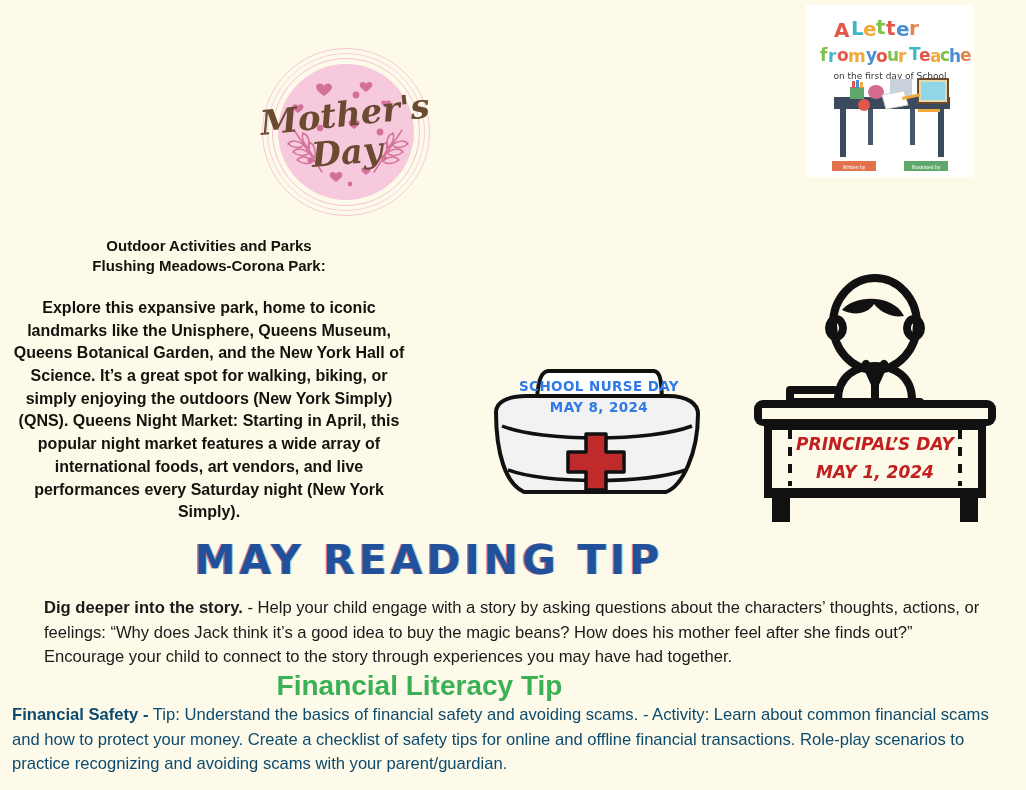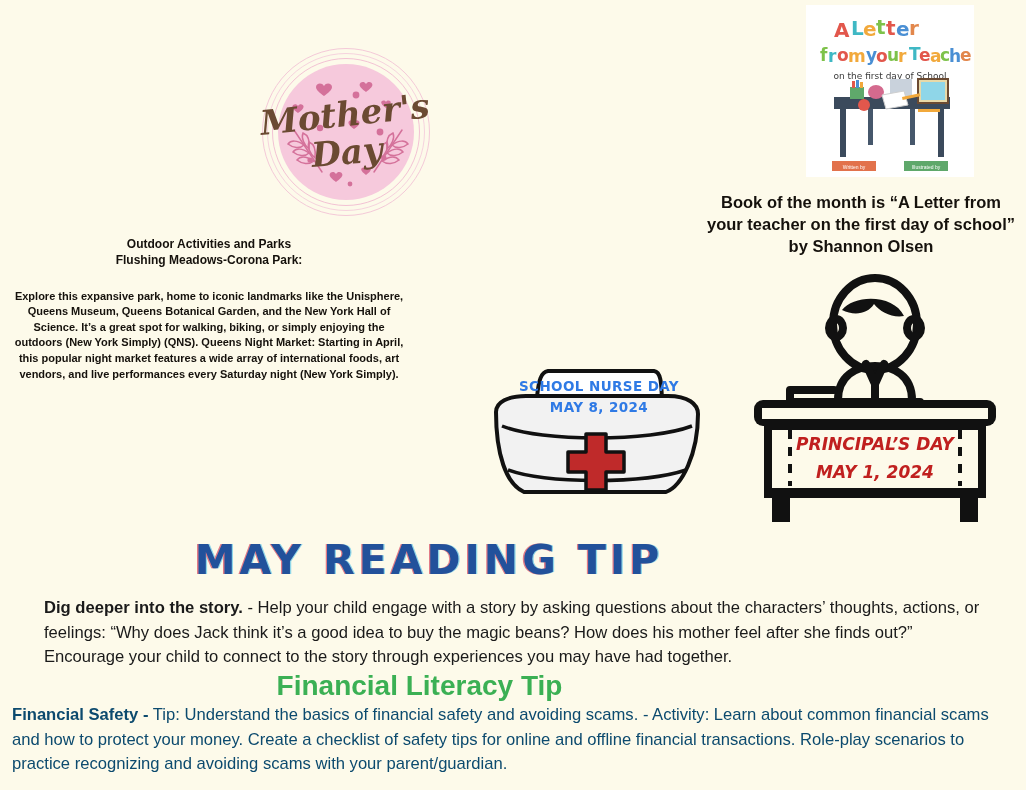--- a/index.html
+++ b/index.html
@@ -54,25 +54,25 @@
   #book-cover { left: 806px; top: 5px; width: 168px; height: 172px; }
   #book-caption {
     left: 706px; top: 192px; width: 310px;
     text-align: center; font-size: 16.5px; font-weight: bold;
     line-height: 1.32; color: #15110c;
   }
 
   
   #outdoor-block { left: 10px; top: 236px; width: 398px; text-align: center; }
   .ob-head {
-    font-size: 12px; font-weight: bold; color: #15110c; line-height: 1.36;
+    font-size: 15px; font-weight: bold; color: #15110c; line-height: 1.36;
   }
   .ob-body {
     margin-top: 20px;
-    font-size: 11px; font-weight: bold; color: #15110c; line-height: 1.42;
+    font-size: 16px; font-weight: bold; color: #15110c; line-height: 1.42;
   }
 
   
   #nurse-cap { left: 482px; top: 358px; width: 226px; height: 166px; }
 
   
   #principal-desk { left: 742px; top: 272px; width: 266px; height: 258px; }
 
   
   #reading-tip-heading {
@@ -199,21 +199,20 @@
       </g>
       <g>
         <rect x="26" y="156" width="44" height="10" fill="#e2724c"></rect>
         <rect x="98" y="156" width="44" height="10" fill="#5fa86b"></rect>
         <text x="48" y="164" text-anchor="middle" font-size="5" fill="#ffffff">Written by</text>
         <text x="120" y="164" text-anchor="middle" font-size="5" fill="#ffffff">Illustrated by</text>
       </g>
     </svg>
   </div>
 
-  <div class="abs" id="book-caption">Book of the month is “A Letter from your teacher on the first day of school” by Shannon Olsen</div>
 
   <div class="abs" id="outdoor-block">
     <div class="ob-head">
       <div>Outdoor Activities and Parks</div>
       <div>Flushing Meadows-Corona Park:</div>
     </div>
     <div class="ob-body">Explore this expansive park, home to iconic landmarks like the Unisphere, Queens Museum, Queens Botanical Garden, and the New York Hall of Science. It’s a great spot for walking, biking, or simply enjoying the outdoors (New York Simply) (QNS). Queens Night Market: Starting in April, this popular night market features a wide array of international foods, art vendors, and live performances every Saturday night (New York Simply).</div>
   </div>
 
   <div class="abs" id="nurse-cap">

